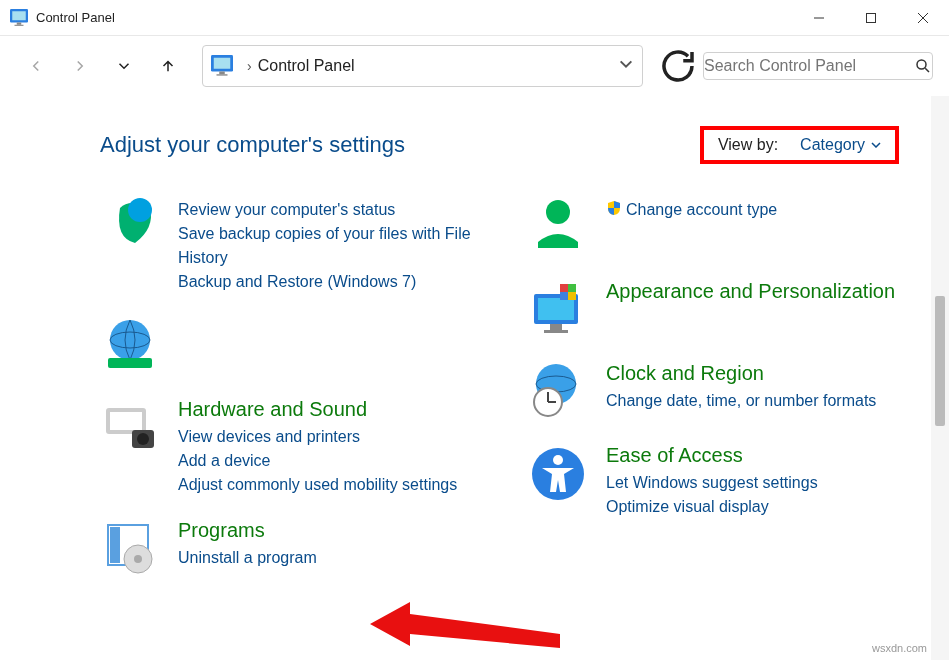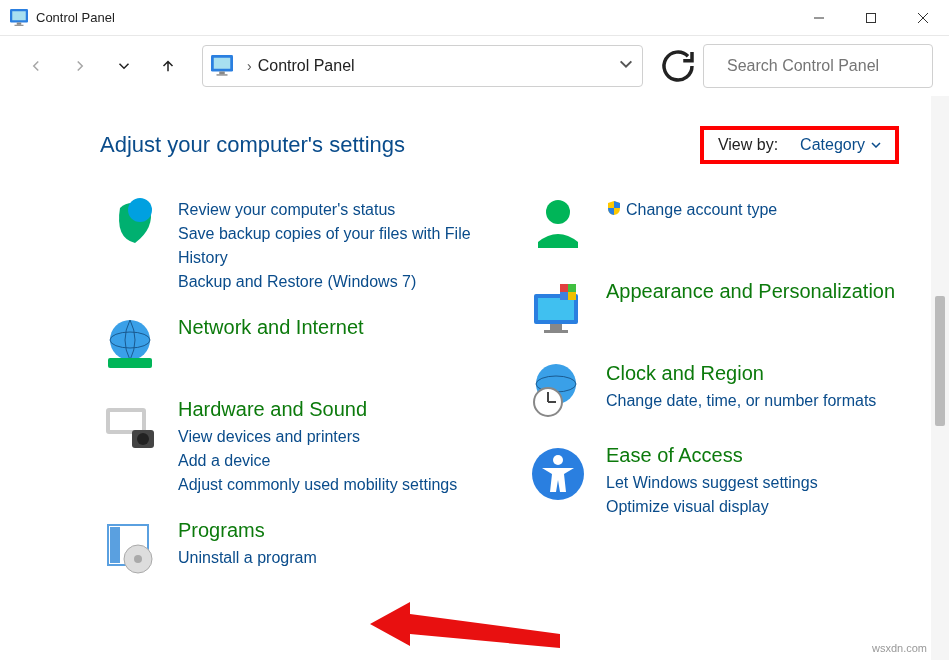--- a/index.html
+++ b/index.html
@@ -17,21 +17,21 @@
     .toolbar { height: 60px; display: flex; align-items: center; padding: 0 16px; gap: 4px; }
     .nav-btn { width: 40px; height: 40px; display: flex; align-items: center; justify-content: center; cursor: pointer; border-radius: 4px; }
     .nav-btn svg { width: 18px; height: 18px; }
     .nav-btn.disabled { opacity: 0.4; cursor: default; }
     .addr-bar { flex: 1; height: 42px; border: 1px solid #d0d0d0; border-radius: 4px; display: flex; align-items: center; padding: 0 8px; margin: 0 10px; }
     .addr-icon { width: 22px; height: 22px; margin-right: 8px; }
     .addr-sep { margin: 0 6px; color: #555; font-size: 14px; }
     .addr-text { font-size: 16px; color: #222; flex: 1; }
     .addr-chev { width: 16px; color: #555; }
     .refresh-btn { width: 42px; height: 42px; display: flex; align-items: center; justify-content: center; cursor: pointer; border-radius: 4px; }
-    .search-box { width: 230px; height: 44px; border: 1px solid #d0d0d0; border-radius: 4px; display: flex; align-items: center; padding: 0 23px; }
+    .search-box { width: 230px; height: 28px; border: 1px solid #d0d0d0; border-radius: 4px; display: flex; align-items: center; padding: 0 0; }
     .search-input { flex: 1; border: none; outline: none; font-size: 16px; color: #555; background: transparent; }
     .search-icon { width: 18px; height: 18px; }
     
     
     .main { padding: 30px 50px 10px 100px; position: relative; height: calc(660px - 96px); overflow: hidden; }
     .heading-row { display: flex; justify-content: space-between; align-items: center; margin-bottom: 42px; }
     .heading { font-size: 22px; color: #0A4C8B; font-weight: 400; }
     .view-by-box { border: 4px solid #ff0000; padding: 6px 14px; display: flex; align-items: center; gap: 22px; }
     .view-by-label { font-size: 16px; color: #222; }
     .view-by-value { font-size: 16px; color: #0A4C8B; display: flex; align-items: center; gap: 6px; cursor: pointer; }
@@ -170,21 +170,20 @@
       <div class="category">
         <div class="cat-icon">
           <svg viewBox="0 0 60 60">
               <circle cx="30" cy="24" r="20" fill="#3aa0e8"></circle>
               <ellipse cx="30" cy="24" rx="20" ry="8" fill="none" stroke="#1a5a90" stroke-width="1"></ellipse>
               <path d="M30 4 Q20 24 30 44 Q40 24 30 4" fill="none" stroke="#1a5a90" stroke-width="1"></path>
               <rect x="8" y="42" width="44" height="10" fill="#00b558" rx="2"></rect>
             </svg>
         </div>
         <div class="cat-body">
-          <div class="cat-title">Network and Internet</div>
         </div>
       </div>
 
       <div class="category">
         <div class="cat-icon">
           <svg viewBox="0 0 60 60">
               <rect x="6" y="10" width="40" height="26" fill="#ccc" rx="3"></rect>
               <rect x="10" y="14" width="32" height="18" fill="#fff"></rect>
               <rect x="32" y="32" width="22" height="18" fill="#444" rx="3"></rect>
               <circle cx="43" cy="41" r="6" fill="#222"></circle>

